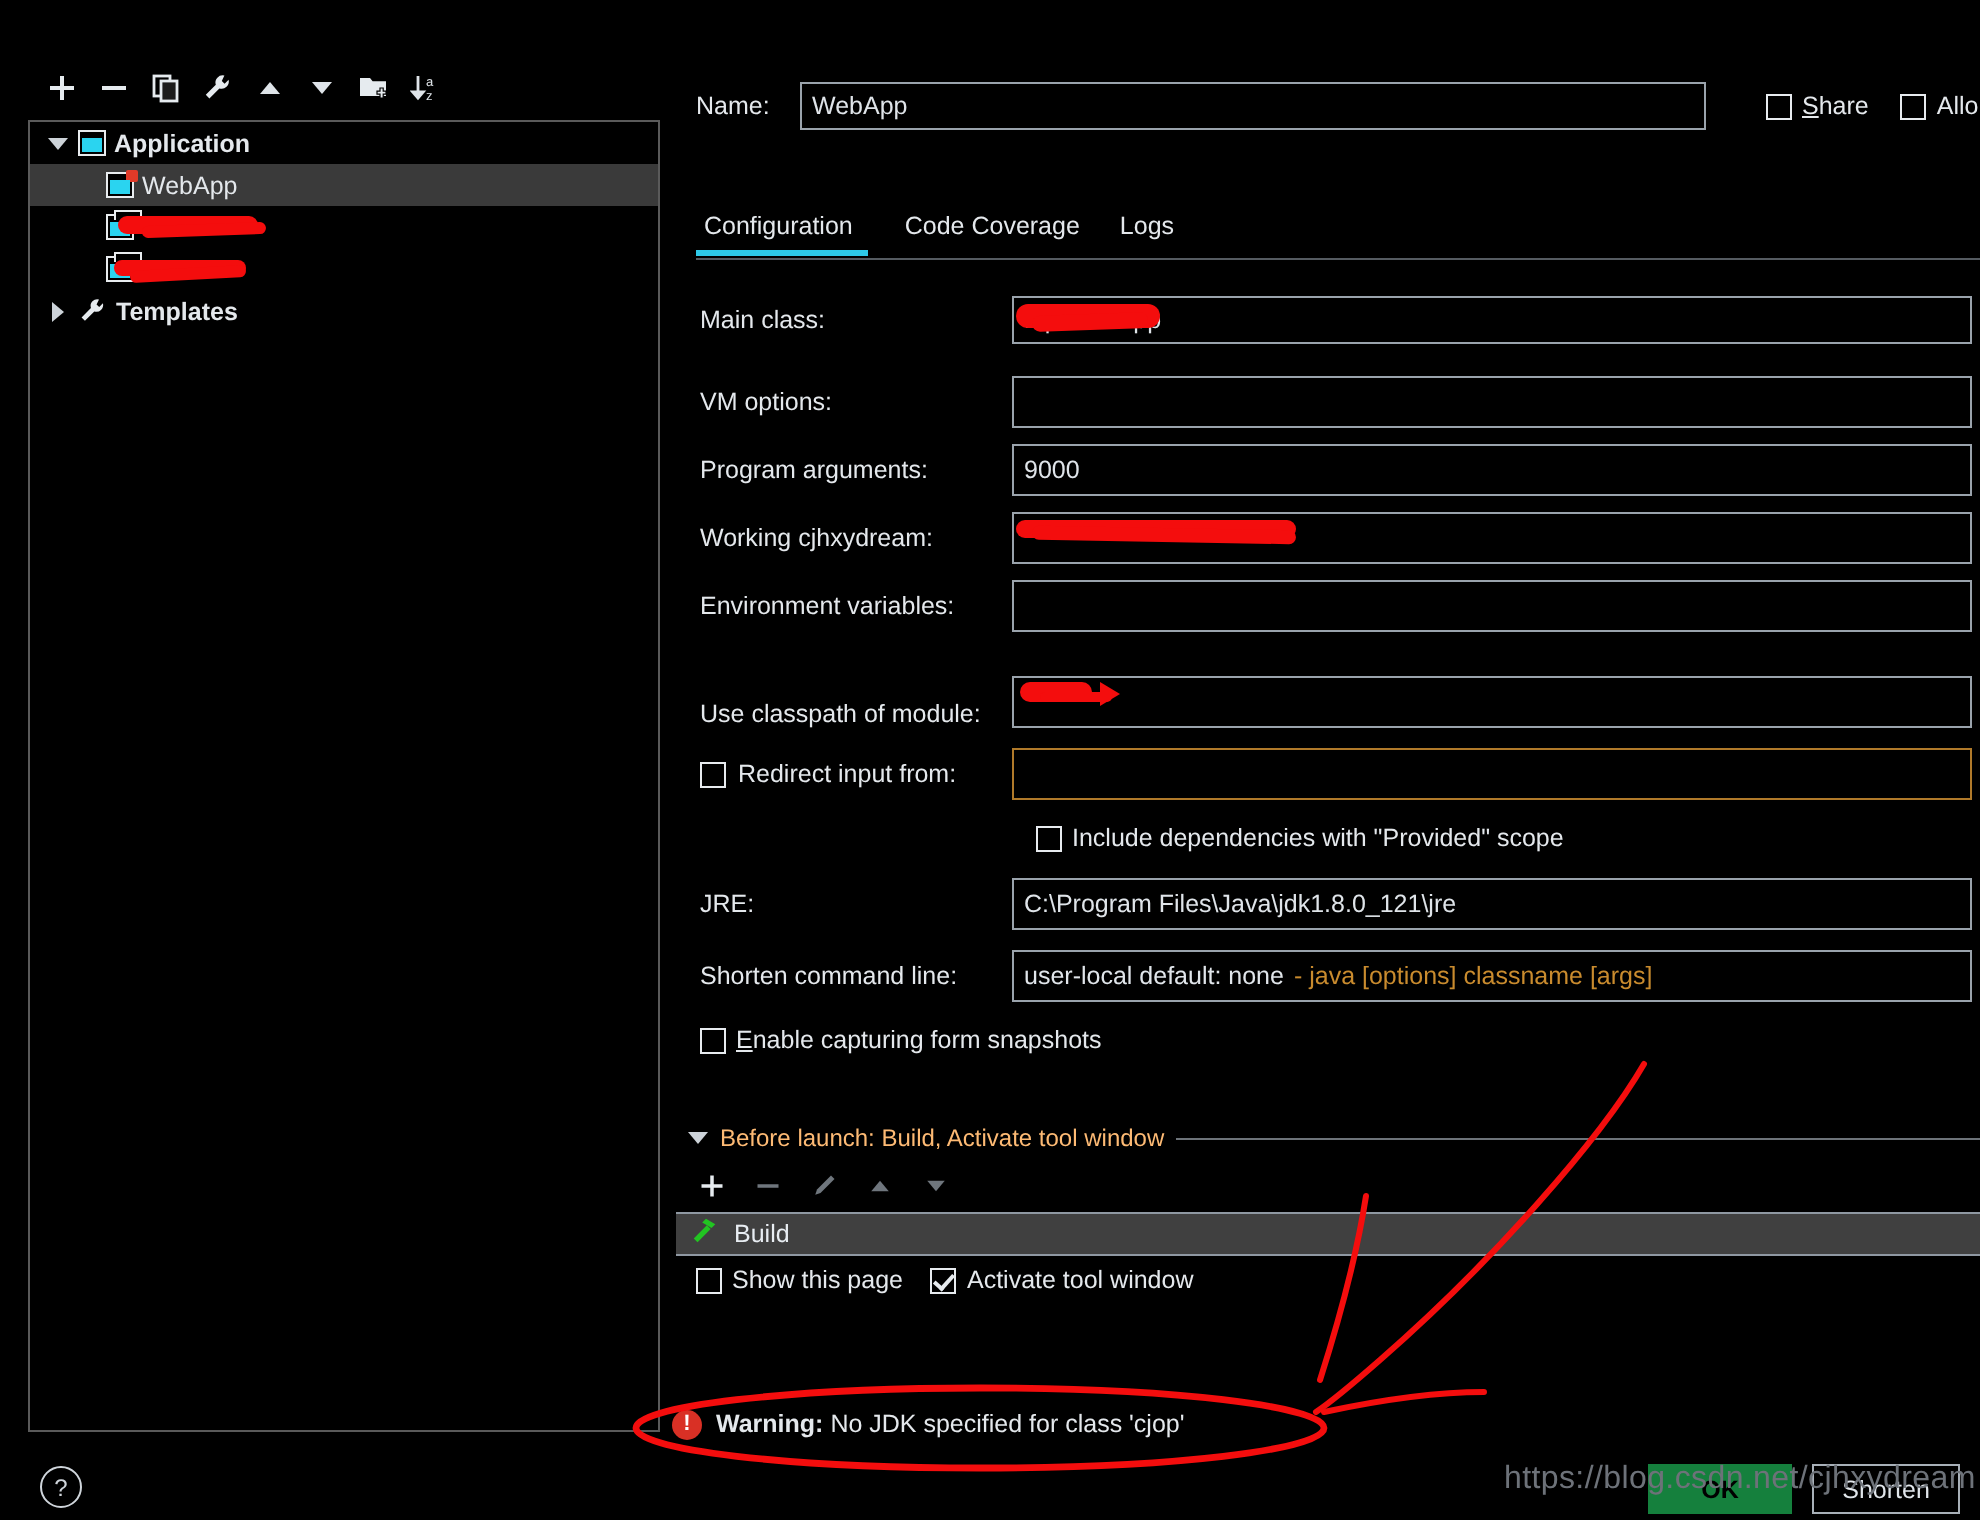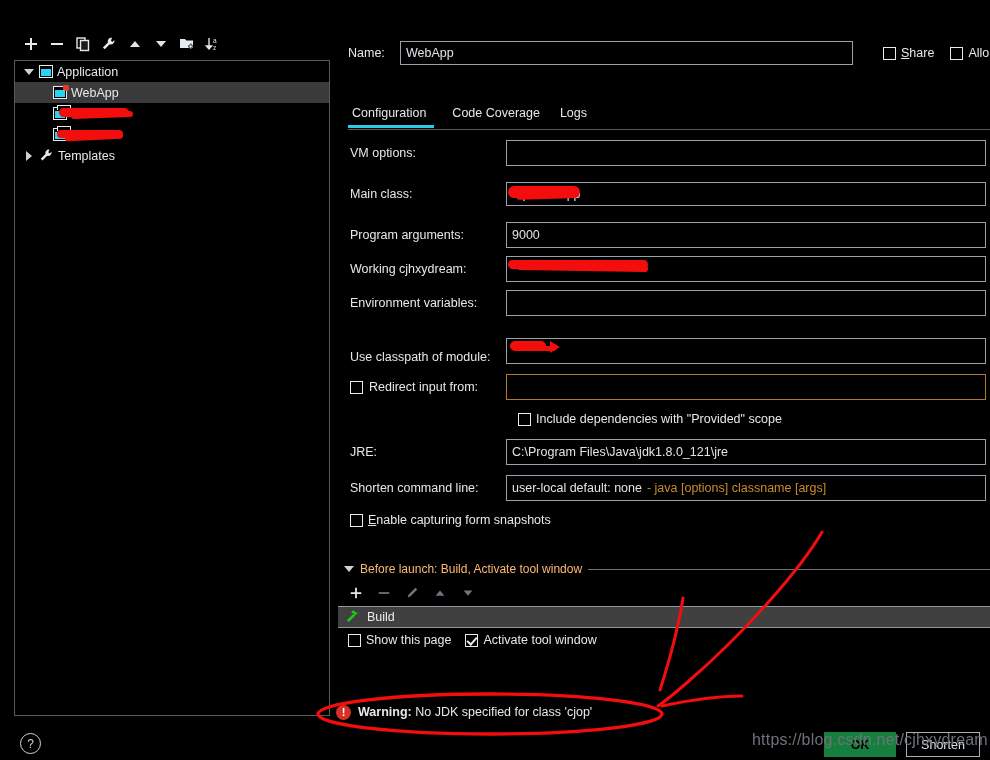--- a/index.html
+++ b/index.html
@@ -113,21 +113,21 @@
     background:#2ad4f0;
   }
   .app-icon.stacked::before {
     content:""; position:absolute; left:3px; top:-3px; width:12px; height:4px;
     border:1.5px solid #e8ecef; border-bottom:none; background:#000;
   }
   .run-dot {
     position:absolute; left:9px; top:-2px; width:6px; height:6px;
     background:#e03a28; border-radius:1px;
   }
-  .tree-label { font-weight: 400; }
+  .tree-label { font-weight: 700; }
   .tree-label.plain { font-weight: 400; }
   .wrench { width:15px; height:15px; flex:none; color:#e6eaee; }
 
   .redact {
     position: absolute; background: #f40d0d; border-radius: 7px;
   }
 
   
   .right-panel { position: absolute; left: 338px; top: 0; width: 652px; height: 700px; }
 
@@ -375,32 +375,32 @@
             <span>Code Coverage</span>
           </div>
           <div class="tab">
             <span>Logs</span>
           </div>
         </div>
         <div class="tab-underline"></div>
 
         <div class="form">
 
-          <div class="frow">
-            <span class="flabel">VM options:</span>
-            <input class="txtfield finput tall" value="" style="">
-          </div>
-
           <div class="frow" style="height:48px;">
             <span class="flabel">Main class:</span>
             <span style="position:relative;">
               <input class="txtfield finput" value="...p.WebApp" style="">
               <span class="redact" style="left:2px; top:4px; width:72px; height:12px;"></span>
               <span class="redact" style="left:10px; top:9px; width:58px; height:8px; transform:rotate(-2deg);"></span>
             </span>
+          </div>
+
+          <div class="frow">
+            <span class="flabel">VM options:</span>
+            <input class="txtfield finput tall" value="" style="">
           </div>
 
           <div class="frow">
             <span class="flabel">Program arguments:</span>
             <input class="txtfield finput tall" value="9000" style="">
           </div>
 
           <div class="frow">
             <span class="flabel">Working cjhxydream:</span>
             <span style="position:relative;">

